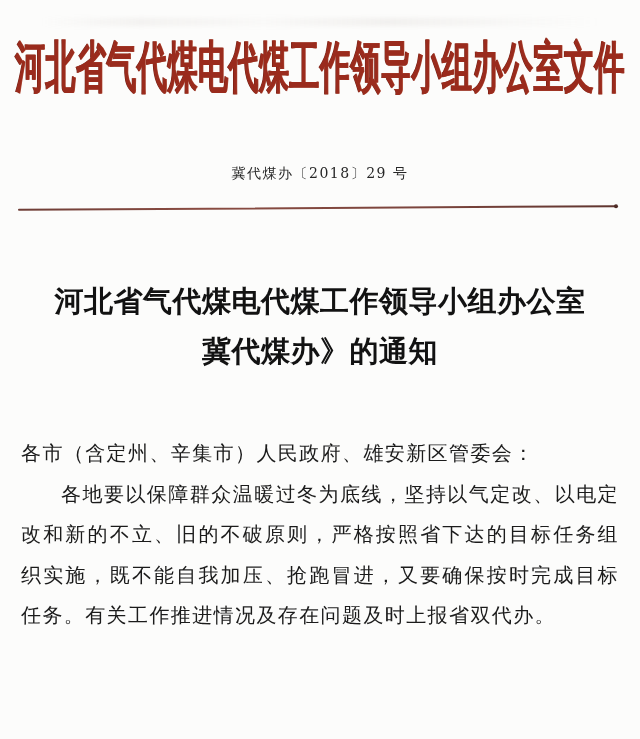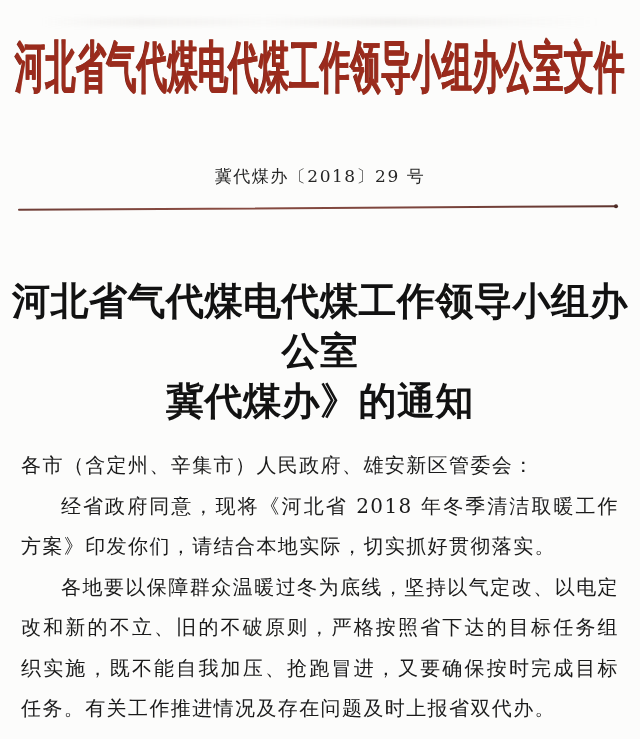--- a/index.html
+++ b/index.html
@@ -41,21 +41,21 @@
     transform: scaleY(1.85);
     transform-origin: top center;
     white-space: nowrap;
   }
   
   .doc-number {
     position: absolute;
     top: 165px; left: 0;
     width: 640px;
     text-align: center;
-    font-size: 17px;
+    font-size: 14px;
     letter-spacing: 1.5px;
     color: #262626;
   }
   
   .red-divider {
     position: absolute;
     top: 207px; left: 18px;
     width: 599px; height: 2px;
     background: linear-gradient(90deg, #6e3d36 0%, #8a4c42 30%, #7a443c 70%, #5f352f 100%);
     transform: rotate(-0.35deg);
@@ -70,52 +70,51 @@
     border-radius: 50%;
   }
   
   .doc-title {
     position: absolute;
     top: 276px; left: 0;
     width: 640px;
     text-align: center;
     font-family: "DejaVu Sans", sans-serif;
     font-weight: bold;
-    font-size: 38px;
+    font-size: 29px;
     line-height: 50px;
     color: #121212;
     letter-spacing: 0.5px;
   }
   
   .doc-body {
     position: absolute;
     top: 433px; left: 21px;
     width: 598px;
     font-size: 20px;
     line-height: 40.5px;
     letter-spacing: 1.4px;
     color: #1b1b1b;
     text-align: justify;
   }
   .doc-body p { text-indent: 2em; }
-  .doc-body p.salutation { text-indent: 0; margin-top: 12px; }
+  .doc-body p.salutation { text-indent: 0; }
 </style>
 </head>
 <body>
 
 <div class="scan-smudge"></div>
 
 <div class="red-header">河北省气代煤电代煤工作领导小组办公室文件</div>
 
 <div class="doc-number">冀代煤办〔2018〕29 号</div>
 
 <div class="red-divider"></div>
 
 <div class="doc-title">
   <div>河北省气代煤电代煤工作领导小组办公室</div>
   <div>冀代煤办》的通知</div>
 </div>
 
 <div class="doc-body">
   <p class="salutation">各市（含定州、辛集市）人民政府、雄安新区管委会：</p>
-  <p>经省政府同意，现将《河北省 2018 年冬季清洁取暖工作方案》印发你们，请结合本地实际，切实抓好贯彻落实。</p>
   <p>各地要以保障群众温暖过冬为底线，坚持以气定改、以电定改和新的不立、旧的不破原则，严格按照省下达的目标任务组织实施，既不能自我加压、抢跑冒进，又要确保按时完成目标任务。有关工作推进情况及存在问题及时上报省双代办。</p>
 </div>
 
 </body></html>

